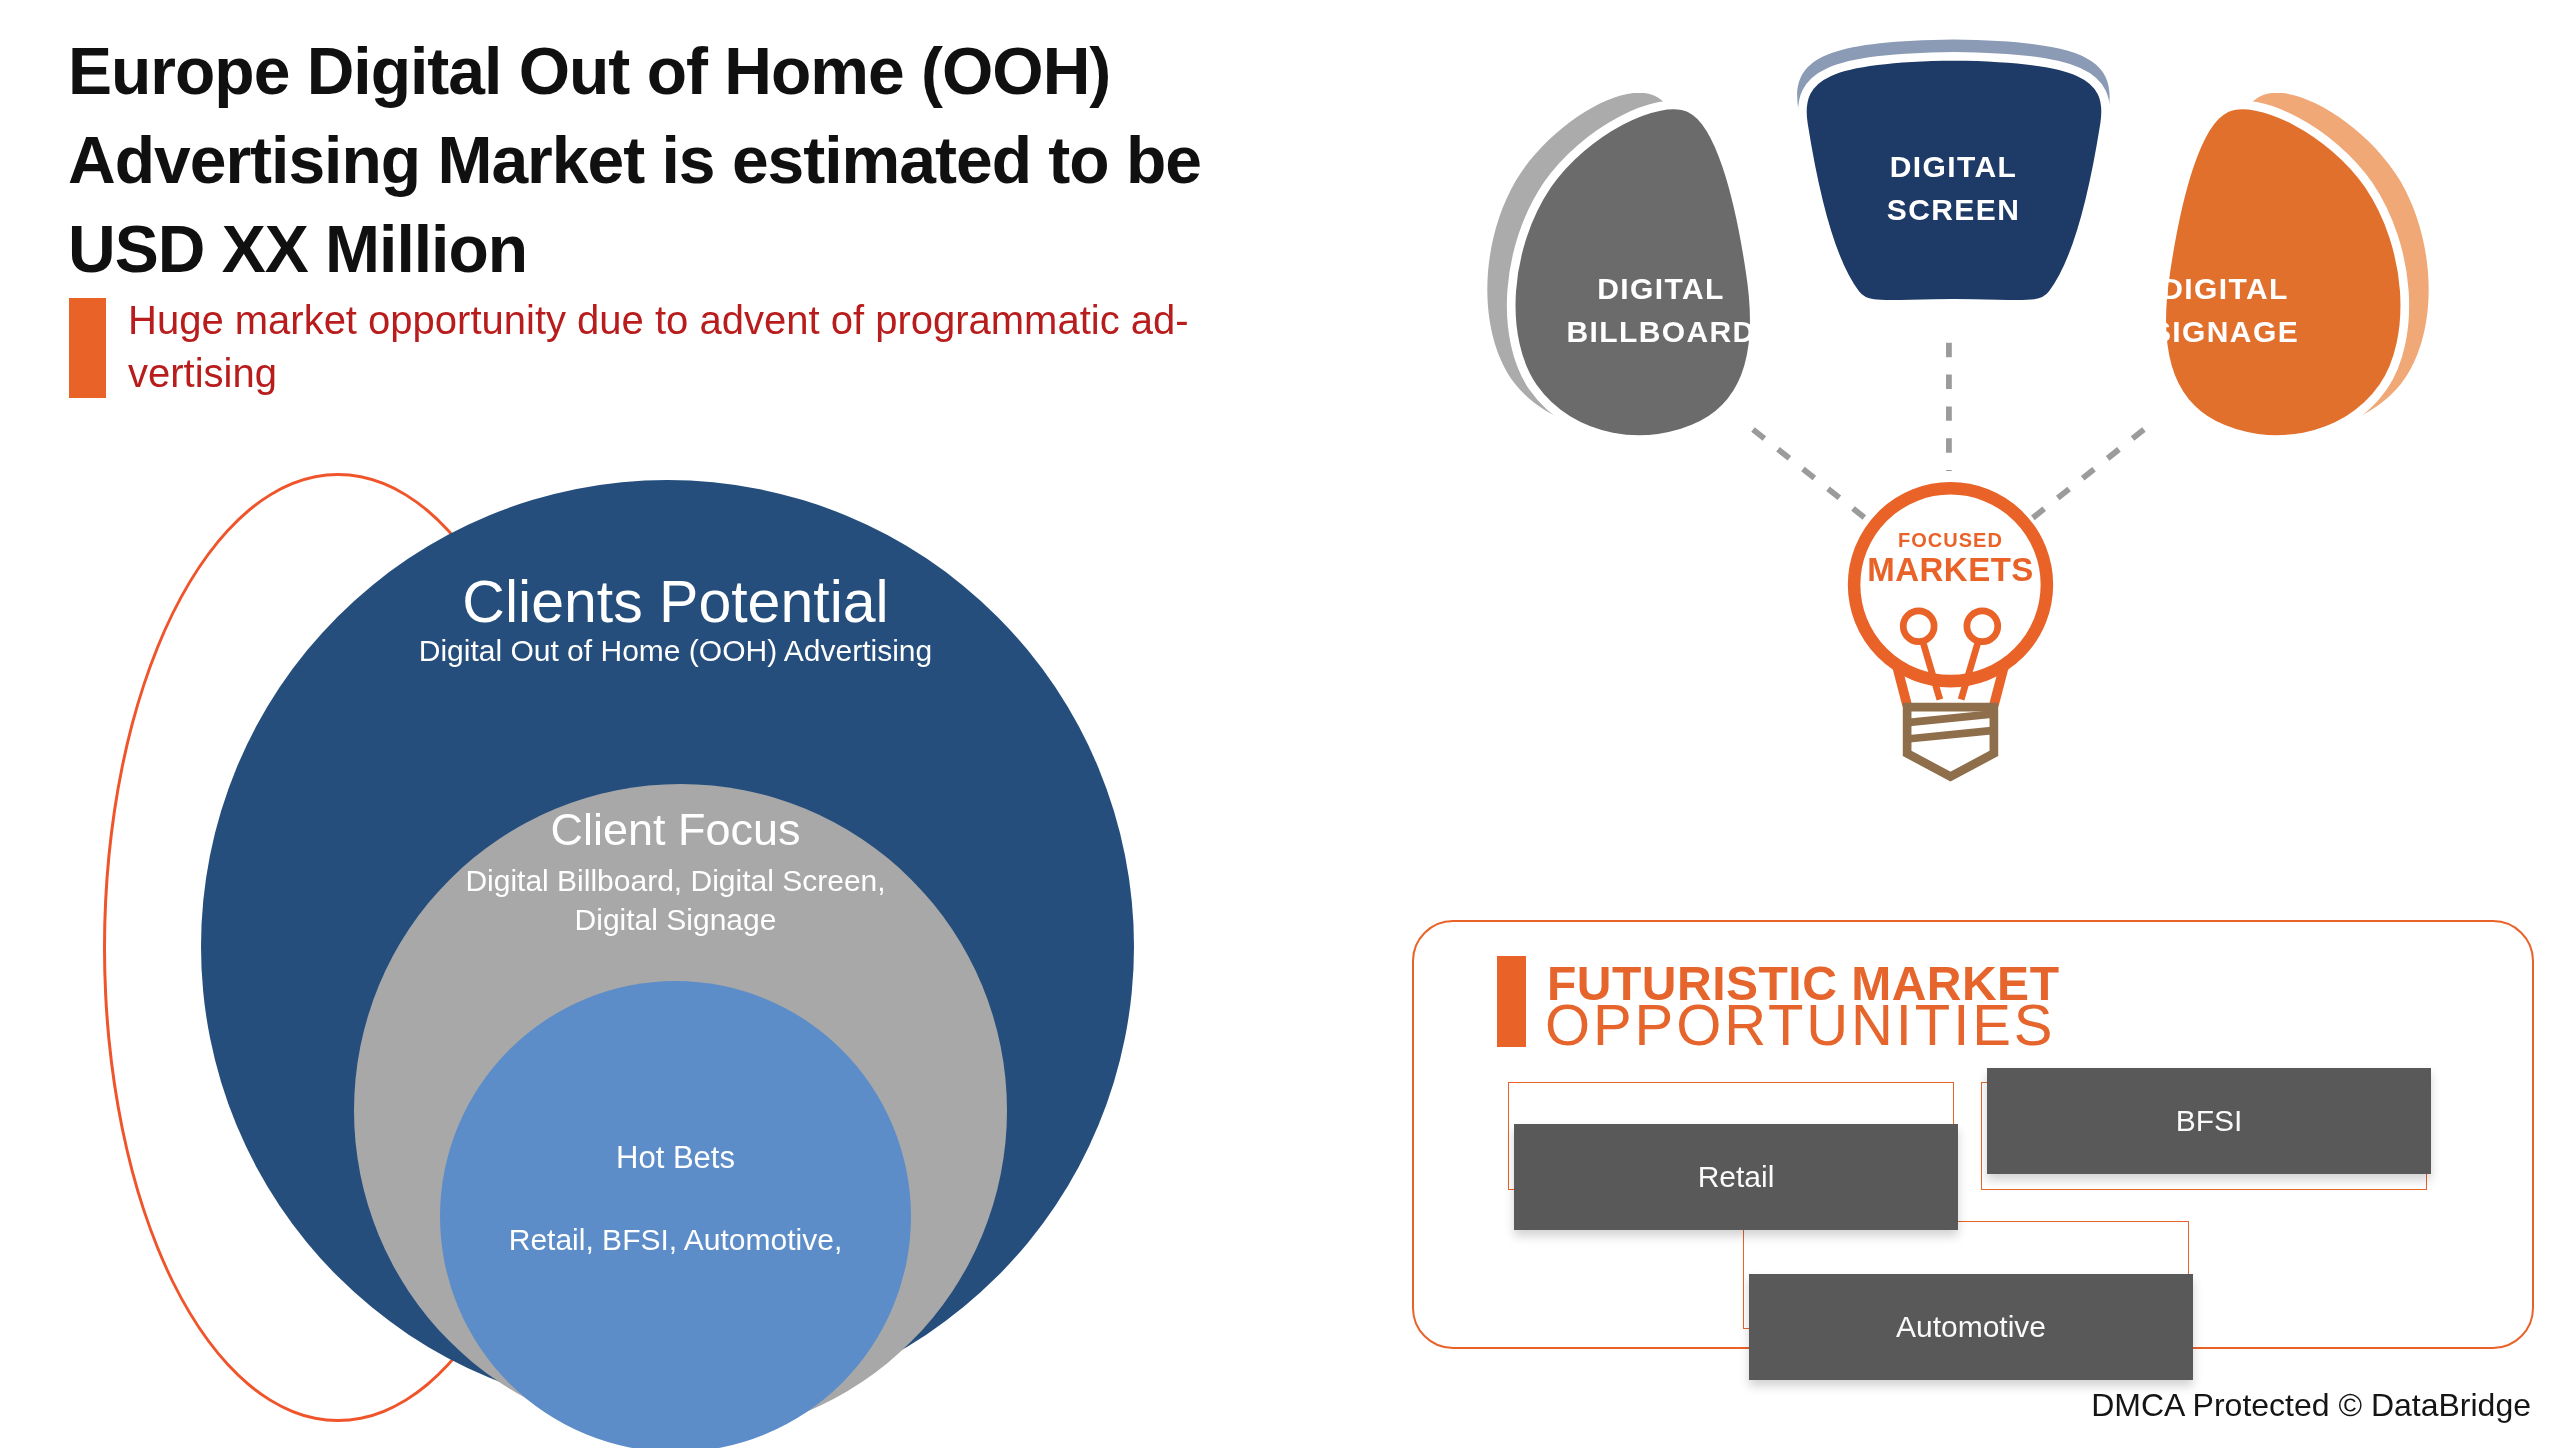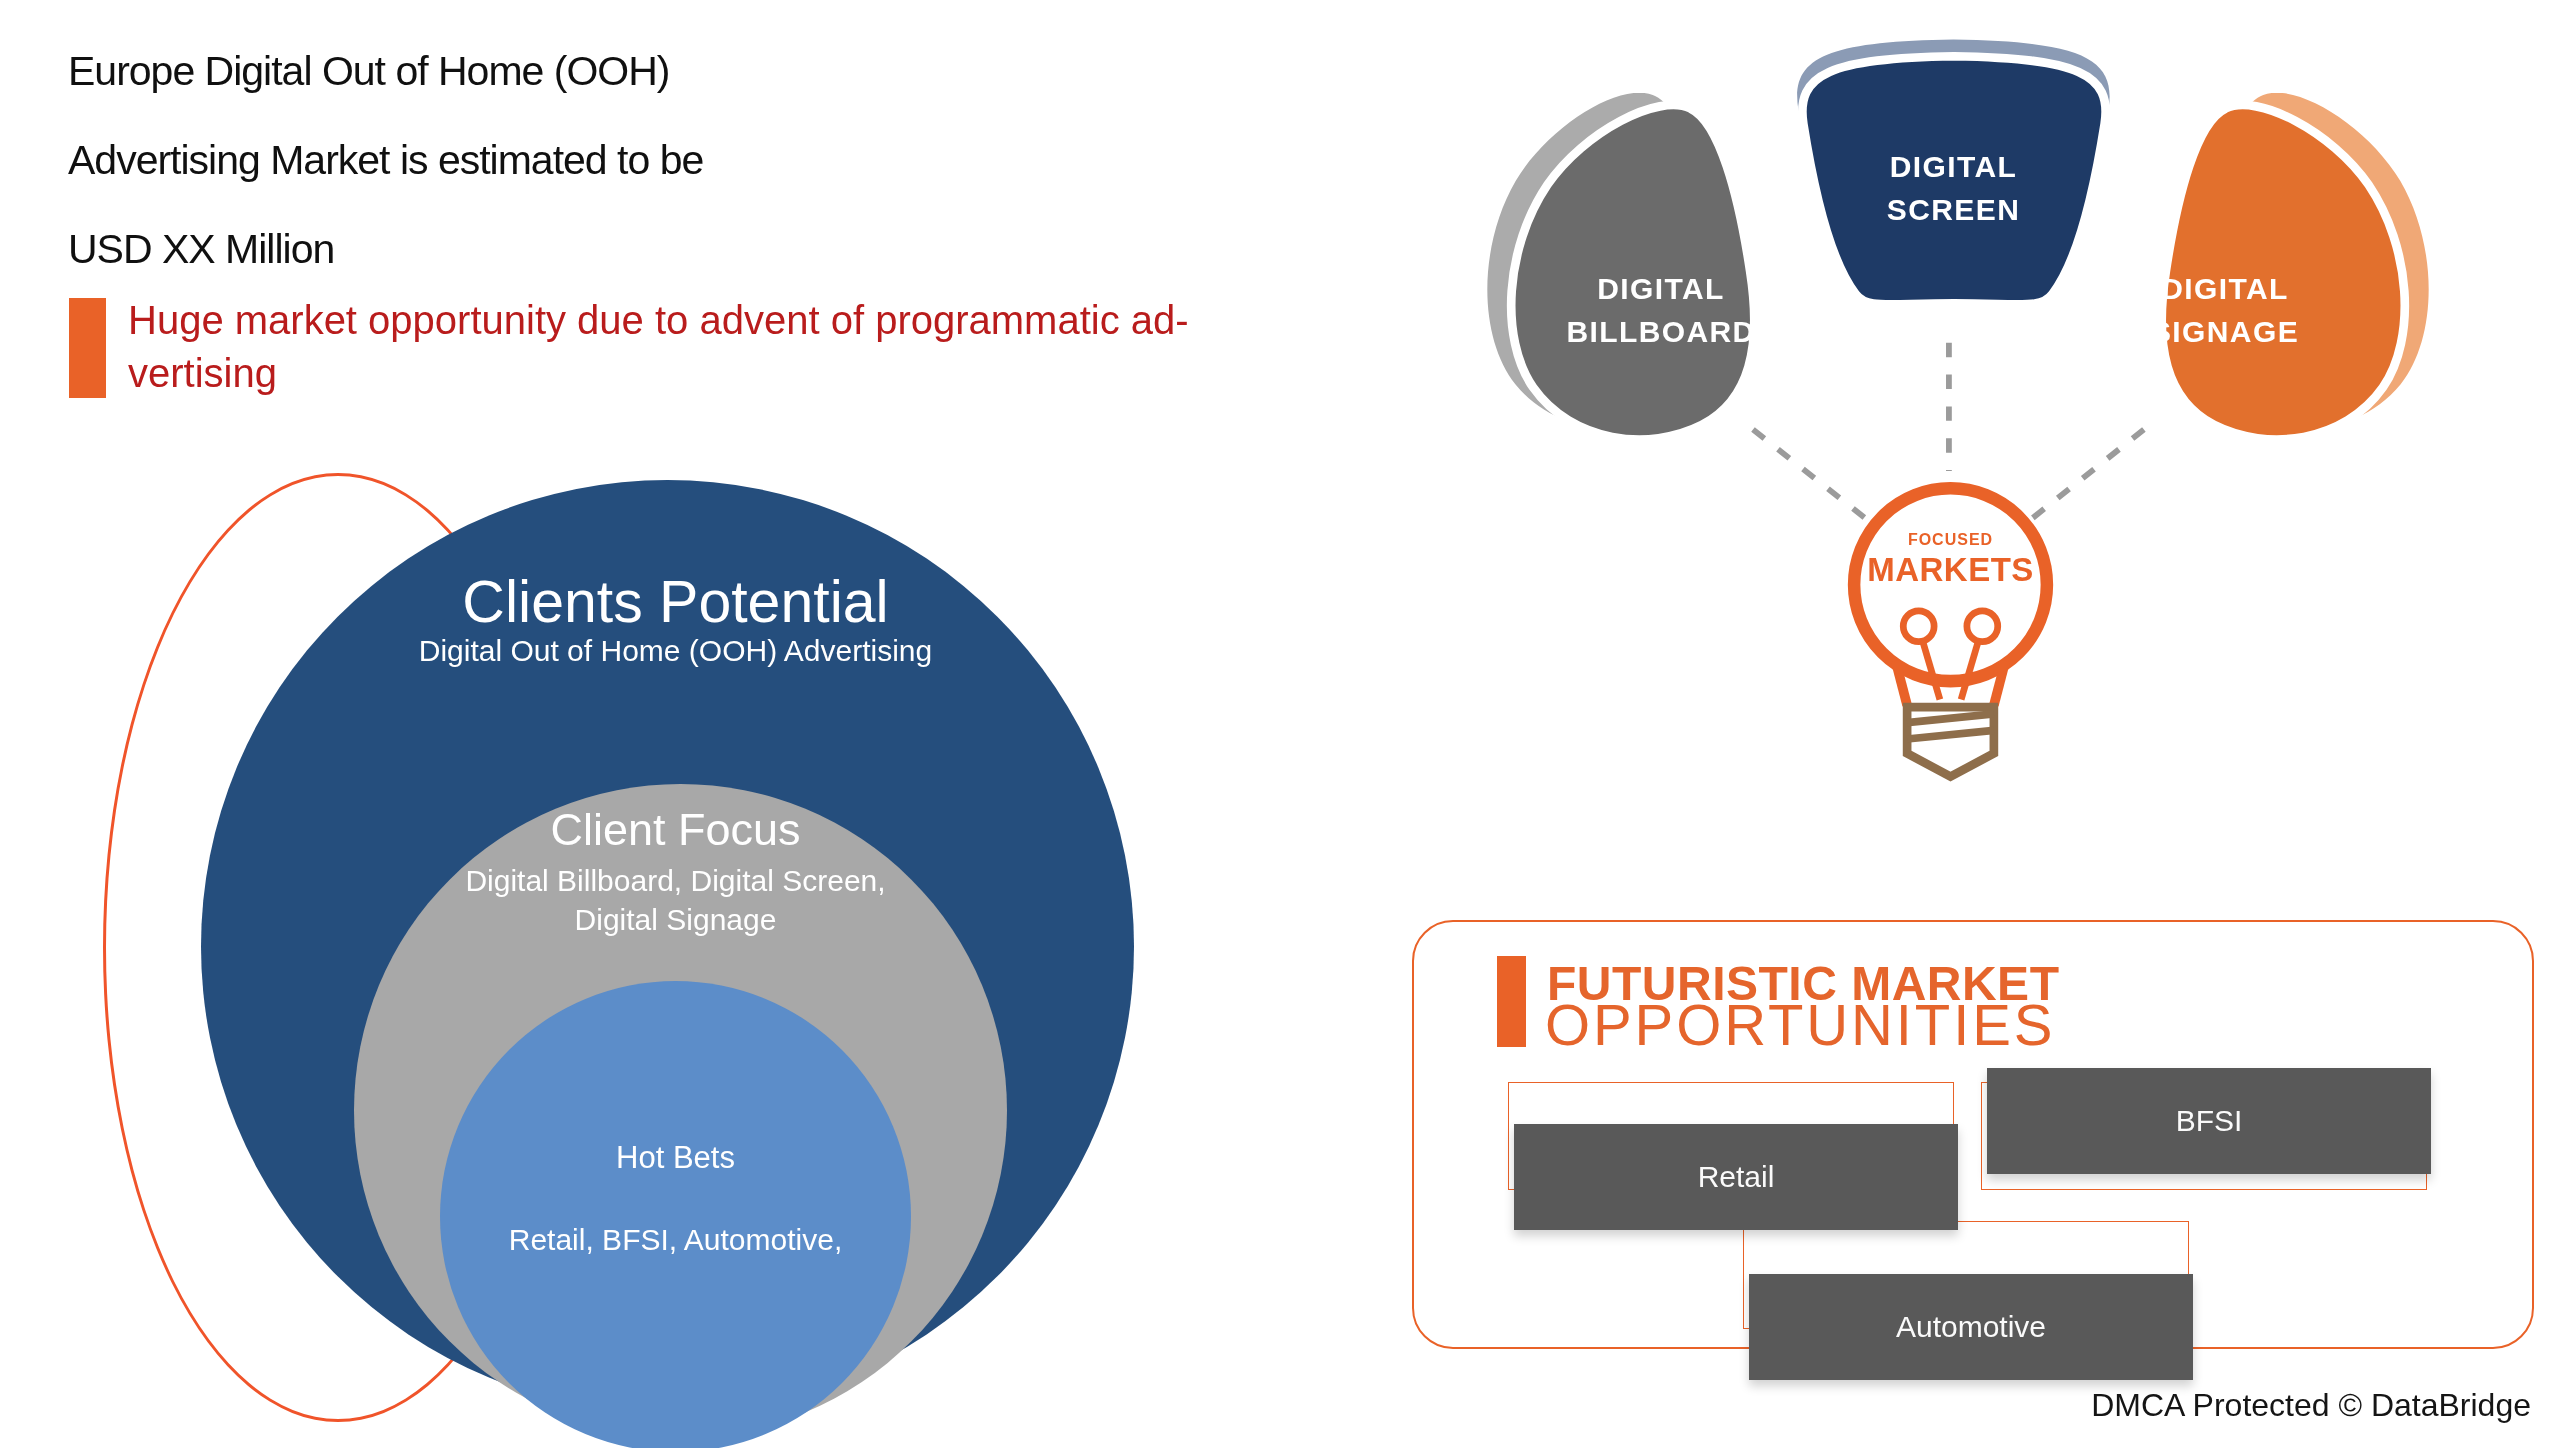--- a/index.html
+++ b/index.html
@@ -1,21 +1,21 @@
 <!DOCTYPE html>
 <html><head>
 <meta charset="utf-8">
 <style>
   html,body{margin:0;padding:0;background:#ffffff;}
   .stage{position:relative;width:2576px;height:1449px;background:#ffffff;overflow:hidden;
          font-family:"Liberation Sans", sans-serif;}
 
   
-  .title{position:absolute;left:68px;top:27px;font-size:41px;line-height:89px;
-         font-weight:400;color:#101010;letter-spacing:-1px;}
+  .title{position:absolute;left:68px;top:27px;font-size:66px;line-height:89px;
+         font-weight:700;color:#101010;letter-spacing:-1px;}
   .sub-bar{position:absolute;left:69px;top:298px;width:37px;height:100px;background:#E96228;}
   .subtitle{position:absolute;left:128px;top:294px;font-size:40px;line-height:53px;color:#b91c1c;}
 
   
   .ellipse-outline{position:absolute;left:103px;top:473px;width:464px;height:943px;
                    border:3.9px solid #F0542A;border-radius:50%;}
   .circle{position:absolute;border-radius:50%;}
   .navy-circle{left:201px;top:480px;width:933px;height:933px;background:#254E7D;}
   .gray-circle{left:354px;top:784px;width:653px;height:653px;background:#A8A8A8;}
   .blue-circle{left:440px;top:981px;width:471px;height:471px;background:#5C8DC9;}
@@ -36,21 +36,21 @@
               font-size:30px;line-height:43px;letter-spacing:1.4px;}
   .label-billboard{left:1516px;top:267px;width:290px;}
   .label-screen{left:1799px;top:145px;width:309px;}
   .label-signage{left:2080px;top:267px;width:290px;}
 
   .connectors{position:absolute;left:1642px;top:328px;}
 
   .bulb{position:absolute;left:1830px;top:462px;}
   .focused-label{position:absolute;left:1830px;top:527px;width:241px;text-align:center;
                  color:#E96228;font-weight:700;}
-  .focused-label .l1{display:block;font-size:16px;letter-spacing:1px;line-height:26px;}
+  .focused-label .l1{display:block;font-size:20px;letter-spacing:1px;line-height:26px;}
   .focused-label .l2{display:block;font-size:33px;letter-spacing:0.5px;line-height:33px;}
 
   
   .panel{position:absolute;left:1412px;top:920px;width:1118px;height:425px;
          border:2.9px solid #E96228;border-radius:41px;}
   .panel-bar{position:absolute;left:1497px;top:956px;width:29px;height:91px;background:#E96228;}
   .panel-h1{position:absolute;left:1547px;top:956px;font-size:48px;font-weight:700;
             color:#E5652C;letter-spacing:0.5px;}
   .panel-h2{position:absolute;left:1545px;top:991px;font-size:58px;font-weight:300;
             color:#E5652C;letter-spacing:2.9px;}

